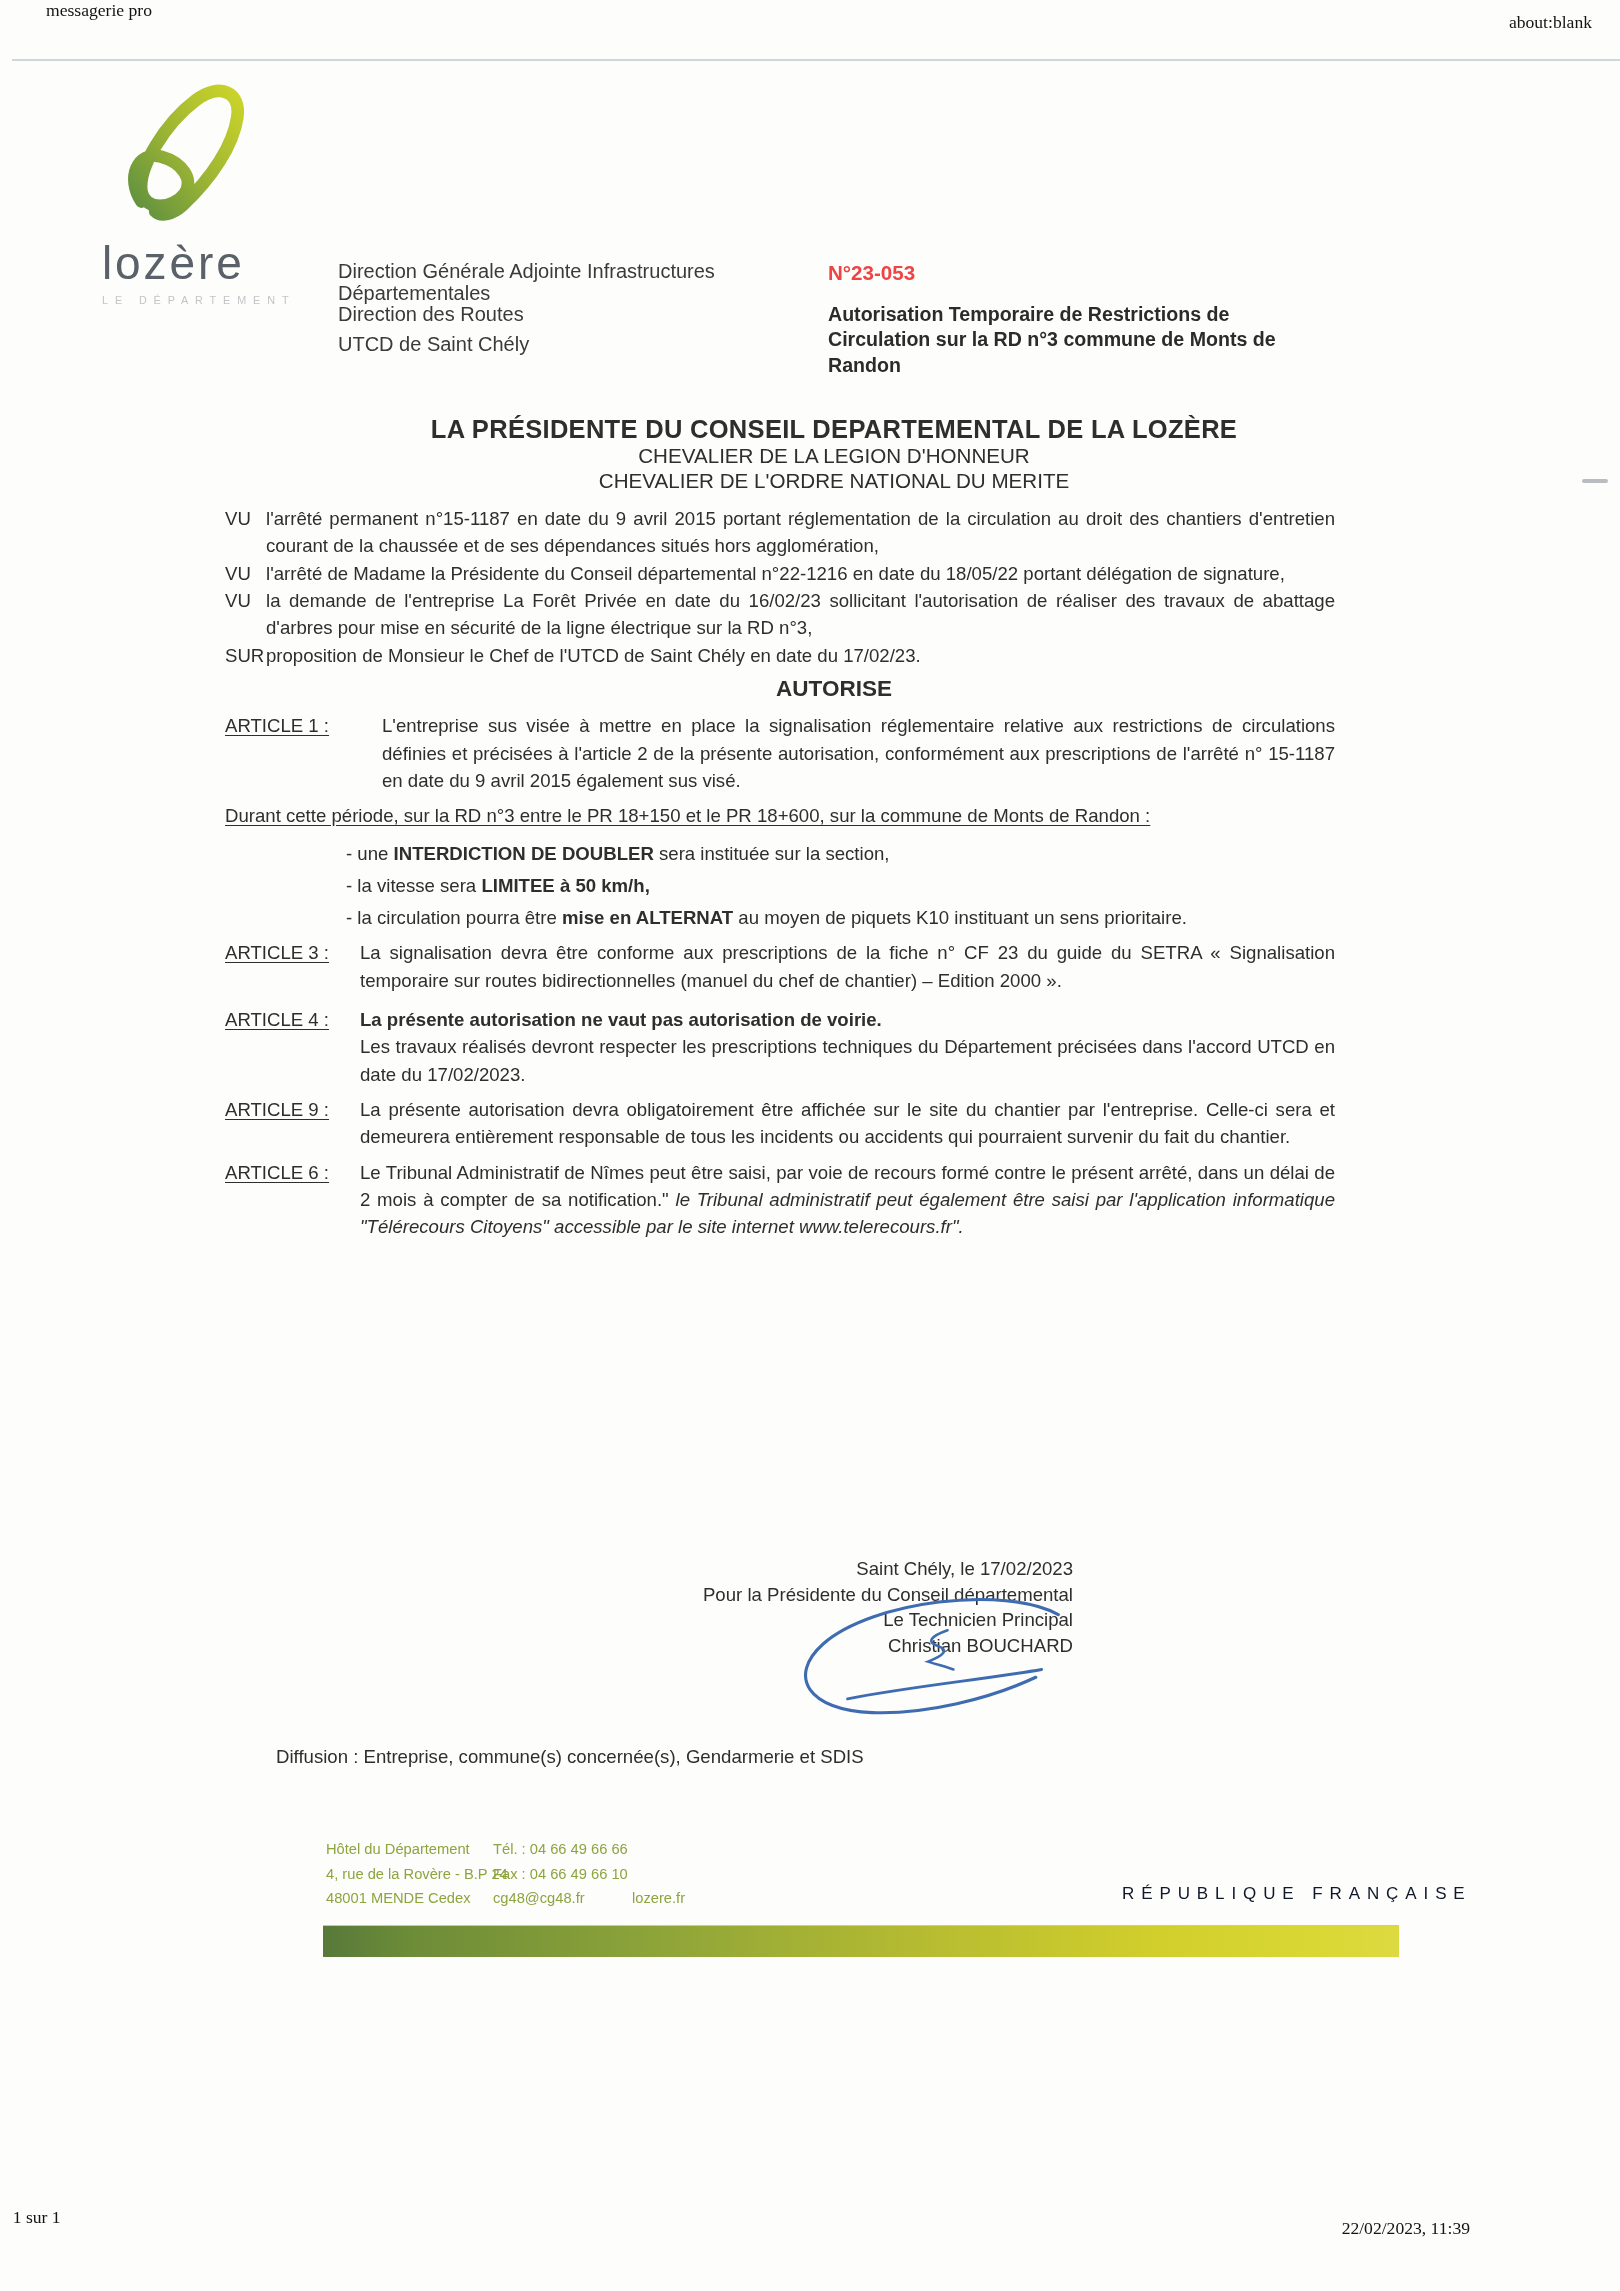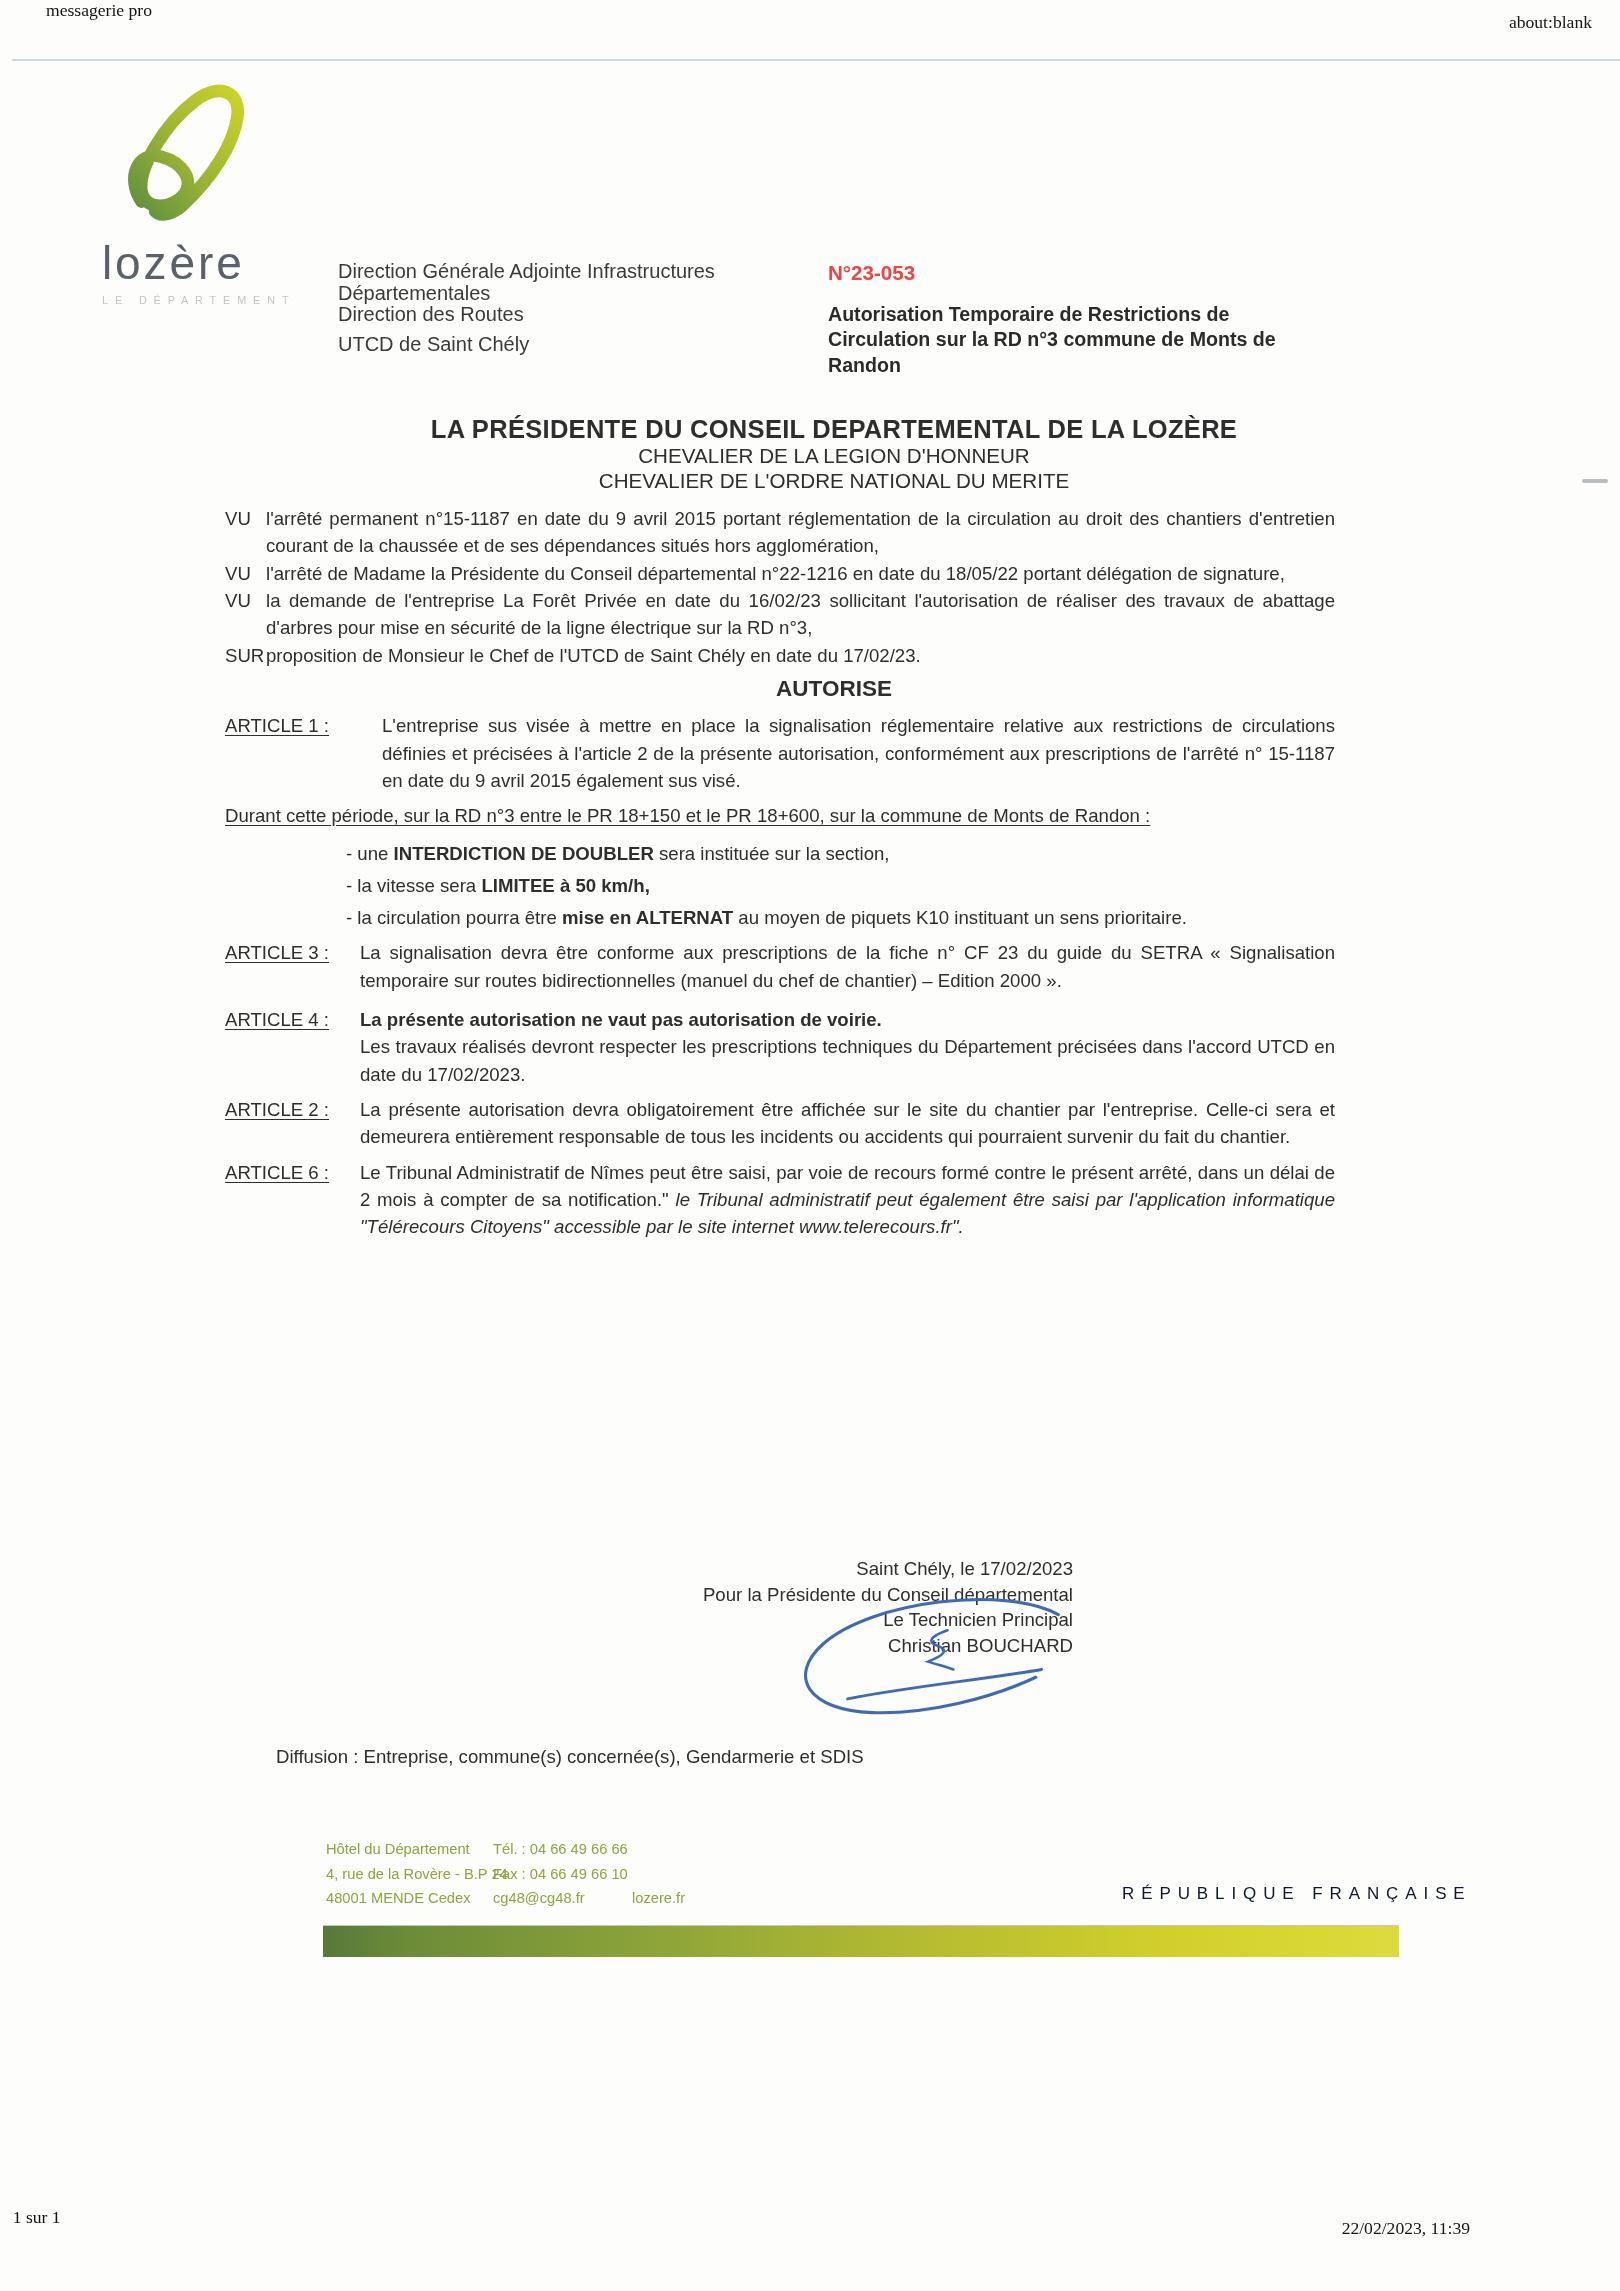--- a/index.html
+++ b/index.html
@@ -172,21 +172,21 @@
       <span class="lbl">ARTICLE 3 :</span>
       <span class="txt"><span>La signalisation devra être conforme aux prescriptions de la fiche n° CF 23 du guide du SETRA « Signalisation temporaire sur routes bidirectionnelles (manuel du chef de chantier) – Edition 2000 ».</span></span>
     </div>
 
     <div class="article mt-lg">
       <span class="lbl">ARTICLE 4 :</span>
       <span class="txt"><span class="bold block">La présente autorisation ne vaut pas autorisation de voirie.</span><span>Les travaux réalisés devront respecter les prescriptions techniques du Département précisées dans l'accord UTCD en date du 17/02/2023.</span></span>
     </div>
 
     <div class="article">
-      <span class="lbl">ARTICLE 2 :</span>
+      <span class="lbl">ARTICLE 9 :</span>
       <span class="txt"><span>La présente autorisation devra obligatoirement être affichée sur le site du chantier par l'entreprise. Celle-ci sera et demeurera entièrement responsable de tous les incidents ou accidents qui pourraient survenir du fait du chantier.</span></span>
     </div>
 
     <div class="article">
       <span class="lbl">ARTICLE 6 :</span>
       <span class="txt"><span>Le Tribunal Administratif de Nîmes peut être saisi, par voie de recours formé contre le présent arrêté, dans un délai de 2 mois à compter de sa notification." </span><span class="italic">le Tribunal administratif peut également être saisi par l'application informatique "Télérecours Citoyens" accessible par le site internet www.telerecours.fr".</span></span>
     </div>
 
   </div>
 

